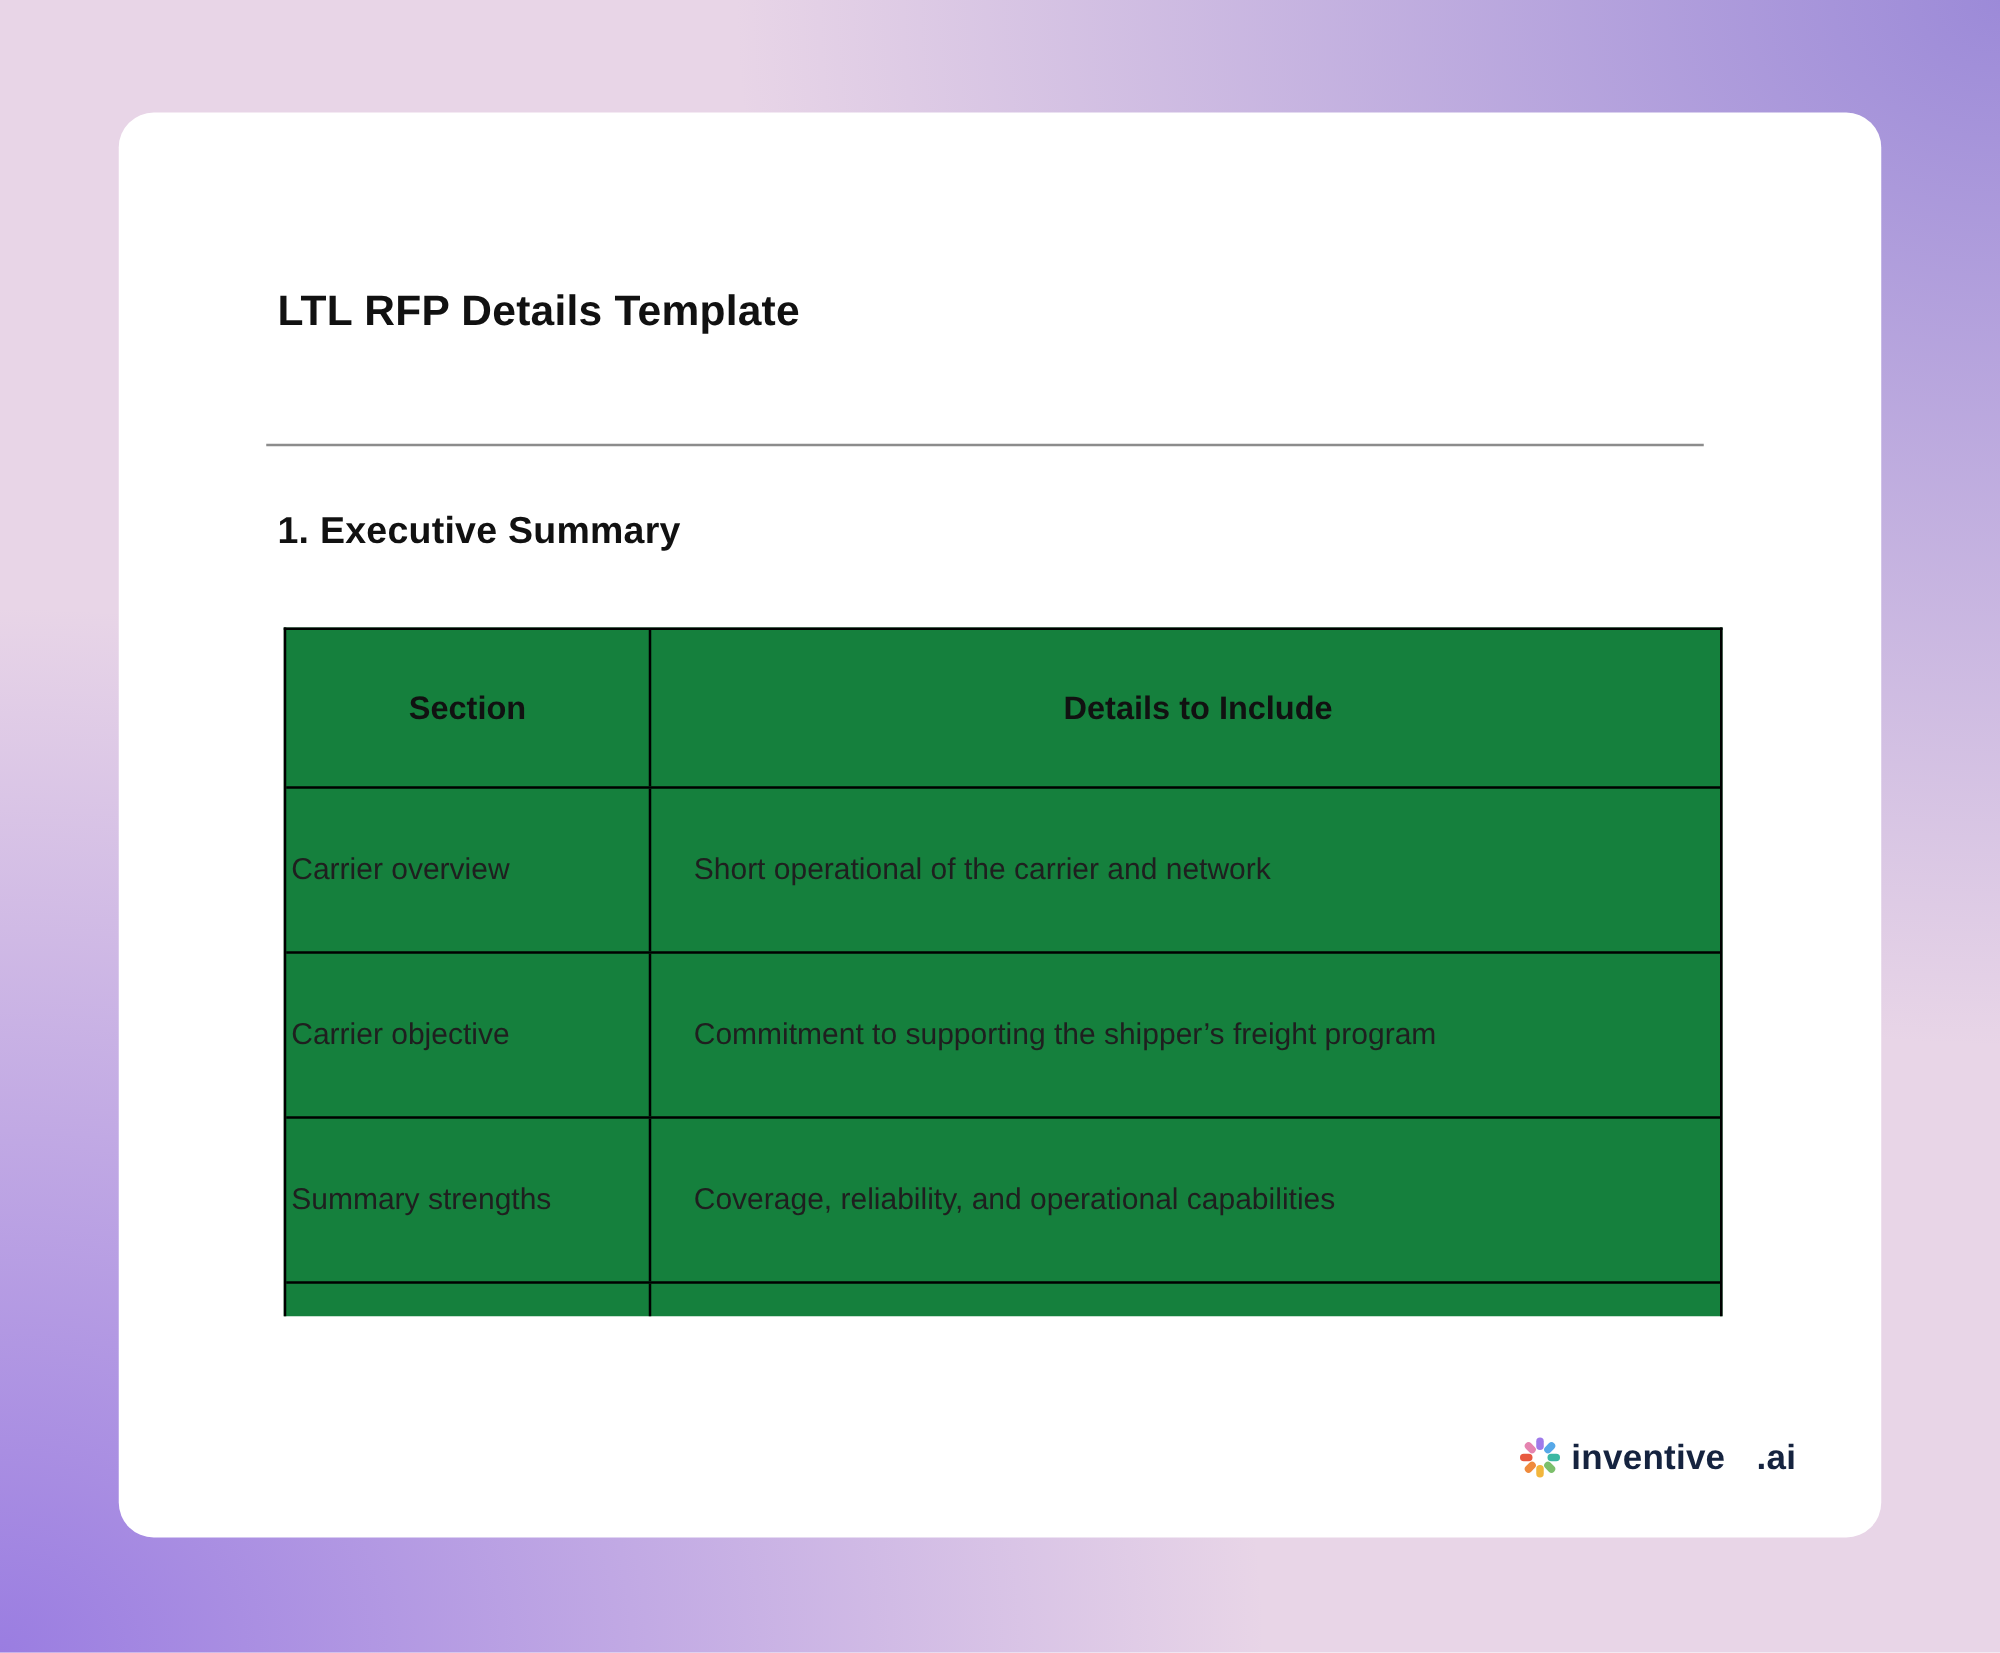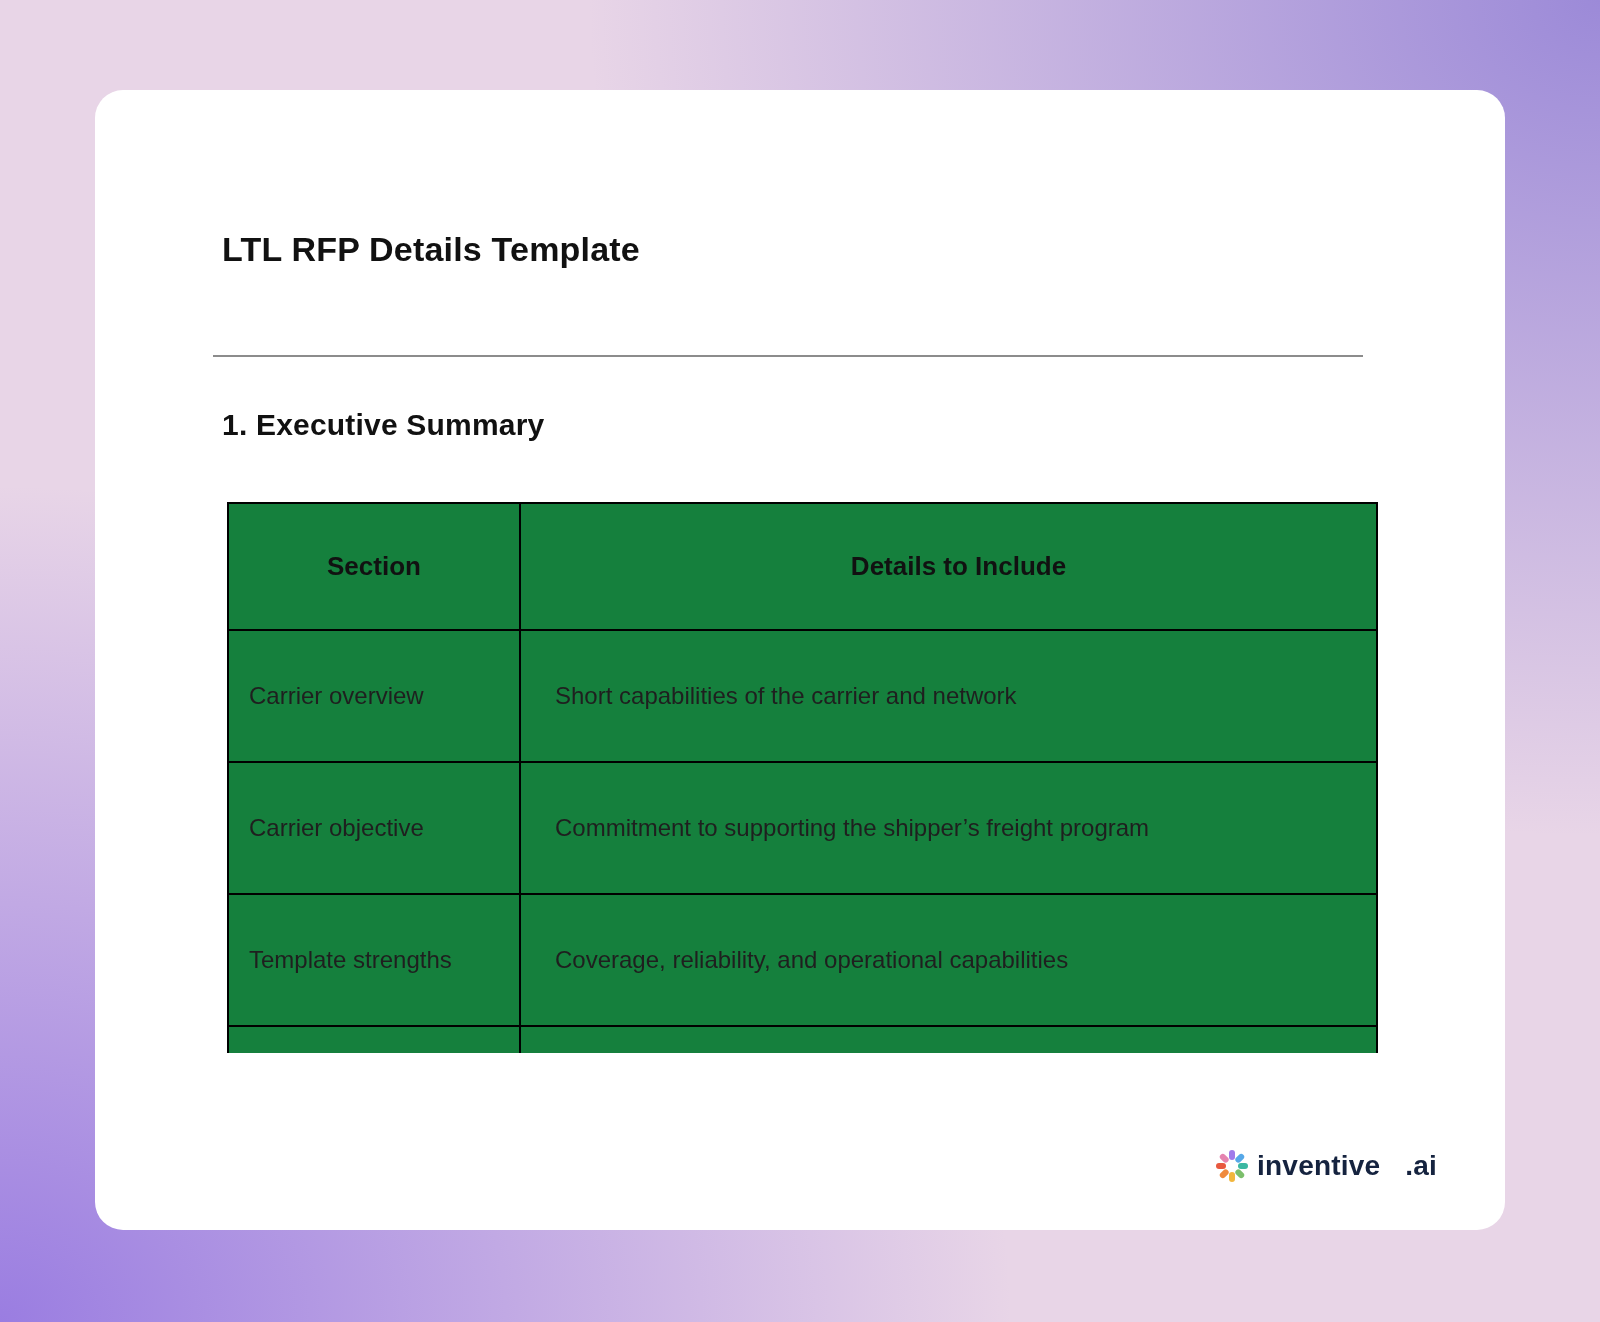--- a/index.html
+++ b/index.html
@@ -31,21 +31,21 @@
   .rfp-table {
     position:absolute; left:132px; top:412px; width:1151px;
     border-top:2px solid #000; border-left:2px solid #000; border-right:2px solid #000;
     background:#15803d;
   }
   .t-row { display:flex; border-bottom:2px solid #000; height:132px; }
   .t-row.header { height:127px; }
   .t-row.partial { height:26px; border-bottom:none; }
   .t-cell-s {
     width:292px; flex:none; border-right:2px solid #000;
-    display:flex; align-items:center; padding-left:20px;
+    display:flex; align-items:center; padding-left:4px;
     font-size:24px; color:#1f1f1f;
   }
   .t-cell-d {
     flex:1; display:flex; align-items:center; padding-left:14px;
     font-size:24px; color:#1f1f1f;margin-left:20px;
   }
   .t-row.header .t-cell-s, .t-row.header .t-cell-d {
     justify-content:center; padding-left:0;
     font-weight:bold; font-size:26px; color:#111111;
   }
@@ -76,28 +76,28 @@
 
   <div class="section-heading">1. Executive Summary</div>
 
   <div class="rfp-table">
     <div class="t-row header">
       <div class="t-cell-s">Section</div>
       <div class="t-cell-d">Details to Include</div>
     </div>
     <div class="t-row">
       <div class="t-cell-s">Carrier overview</div>
-      <div class="t-cell-d">Short capabilities of the carrier and network</div>
+      <div class="t-cell-d">Short operational of the carrier and network</div>
     </div>
     <div class="t-row">
       <div class="t-cell-s">Carrier objective</div>
       <div class="t-cell-d">Commitment to supporting the shipper’s freight program</div>
     </div>
     <div class="t-row">
-      <div class="t-cell-s">Template strengths</div>
+      <div class="t-cell-s">Summary strengths</div>
       <div class="t-cell-d">Coverage, reliability, and operational capabilities</div>
     </div>
     <div class="t-row partial">
       <div class="t-cell-s"></div>
       <div class="t-cell-d"></div>
     </div>
   </div>
 
   <div class="logo">
     <span class="spark">

